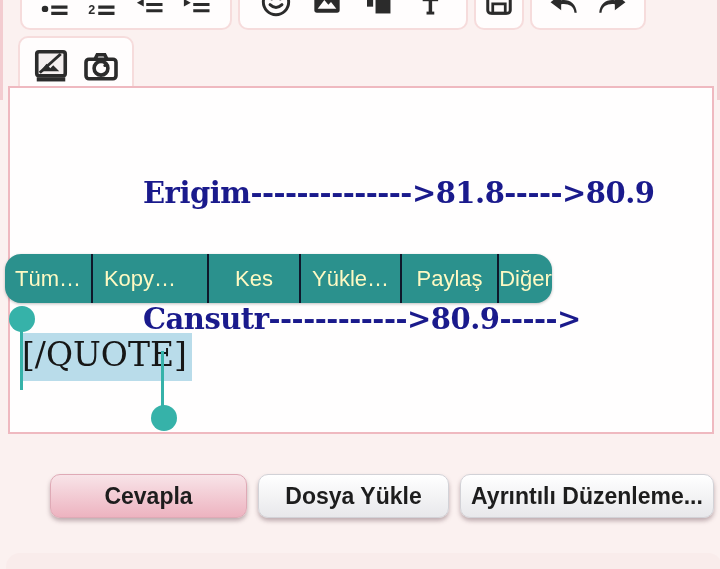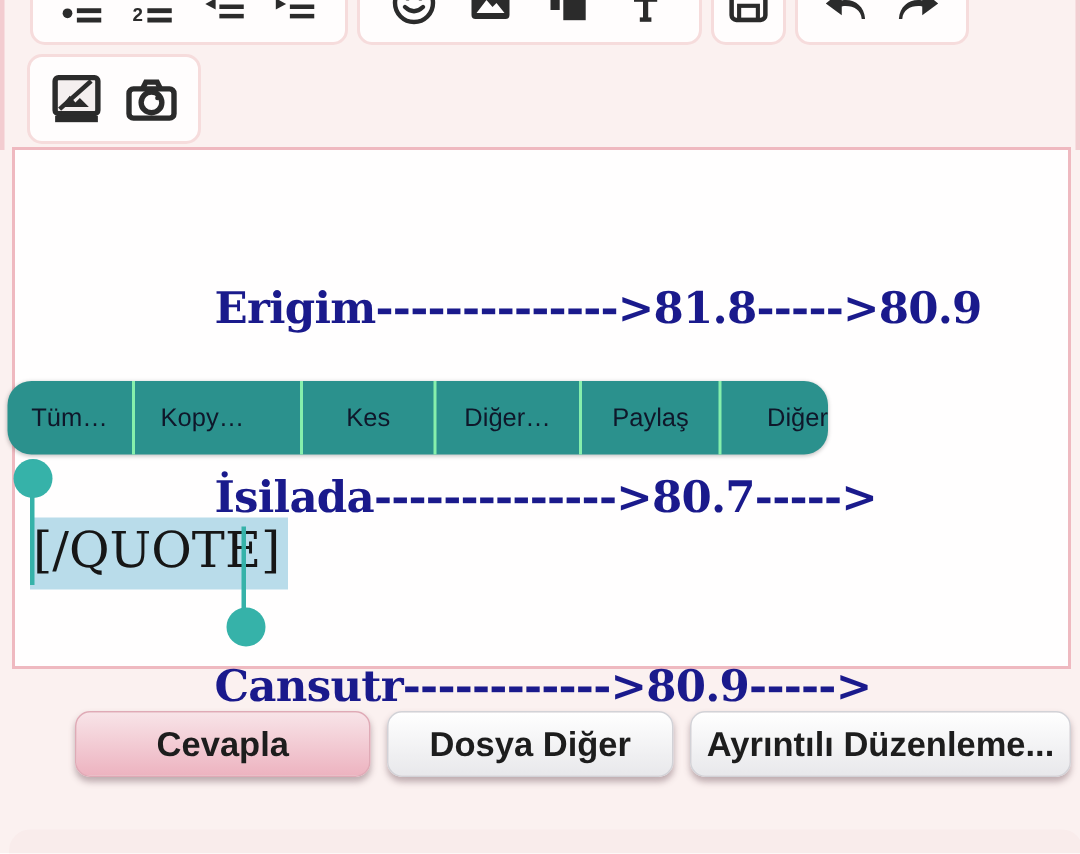--- a/index.html
+++ b/index.html
@@ -16,21 +16,21 @@
     display:flex; align-items:center; justify-content:space-evenly;
   }
   .tgroup svg, .agroup svg{display:block; color:#2b2b2b;}
   .agroup{
     position:absolute; left:18px; top:36px; width:112px; height:56px;
     background:#fffdfd; border:2px solid #f6dcdc; border-radius:10px;
     display:flex; align-items:center; justify-content:space-evenly;
   }
   
   .textarea{
-    position:absolute; left:8px; top:98px; width:702px; height:344px;
+    position:absolute; left:8px; top:86px; width:702px; height:344px;
     background:#fffefe; border:2px solid #efb9c0; z-index:1;
   }
   .quote-lines{
     position:absolute; left:133px; top:0; white-space:pre;
     font-family:"DejaVu Serif","Liberation Serif",serif; font-weight:bold;
     font-size:29px; line-height:42px; color:#1a1a8c; letter-spacing:-0.5px;
   }
   .qline{height:42px;}
   .selected-line{
     position:absolute; left:10px; top:247px;
@@ -43,29 +43,29 @@
   .sel-handle{position:absolute; width:26px; height:26px; border-radius:50%;
     background:#36b2a9; z-index:3;}
   
   .popup{
     position:absolute; left:5px; top:254px; width:547px; height:49px;
     background:#2b918d; border-radius:16px; display:flex; z-index:5;
     box-shadow:0 1px 3px rgba(0,0,0,.25);
   }
   .popup .item{
     display:flex; align-items:center; justify-content:center;
-    color:#0f172a; font-size:17px;
-  }
-  .popup .item + .item{border-left:2px solid #86efac;}
+    color:#fef9c3; font-size:22px;
+  }
+  .popup .item + .item{border-left:2px solid #0f172a;}
   .popup .item:nth-child(1){width:86px;}
   .popup .item:nth-child(2){width:94px;}
   .popup .item:nth-child(3){width:90px;margin-left:20px;}
   .popup .item:nth-child(4){width:99px;}
   .popup .item:nth-child(5){width:95px;text-align:center;}
-  .popup .item:nth-child(6){flex:1;padding-left:30px;}
+  .popup .item:nth-child(6){flex:1;}
   
   .btn{
     position:absolute; top:474px; height:44px; border-radius:10px;
     display:flex; align-items:center; justify-content:center;
     font-size:23px; color:#1d1d1d;
     box-shadow:0 3px 4px rgba(120,90,100,.45);
     font-weight:bold;
   }
   .btn-pink{background:linear-gradient(#f8e4e8,#edb3c0); border:1px solid #dfaab6;}
   .btn-gray{background:linear-gradient(#ffffff,#e8e8eb); border:1px solid #d2d2d7;}
@@ -197,43 +197,42 @@
         <path d="M8 7.5 L9.5 4.5 L14.5 4.5 L16 7.5"></path>
         <circle cx="12" cy="13.5" r="4.6"></circle>
         <circle cx="14.6" cy="11.6" r="1" fill="currentColor" stroke="none"></circle>
       </svg>
     </span>
   </div>
 
   <div class="textarea">
     <div class="quote-lines">
       <div class="qline">Erigim--------------&gt;81.8-----&gt;80.9</div>
-      <div class="qline">İsilada--------------&gt;80.7-----&gt;</div>
       <div class="qline">Cansutr------------&gt;80.9-----&gt;</div>
       
       
     </div>
     <div class="selected-line">
       <span class="hl">[/QUOTE]</span>
     </div>
   </div>
 
   <div class="sel-caret" style="left:20px; top:328px; height:62px;"></div>
   <div class="sel-handle" style="left:9px; top:306px;"></div>
   <div class="sel-caret" style="left:161px; top:351px; height:57px;"></div>
   <div class="sel-handle" style="left:151px; top:405px;"></div>
 
   <div class="popup">
     <div class="item">Tüm…</div>
     <div class="item">Kopy…</div>
     <div class="item">Kes</div>
-    <div class="item">Diğer…</div>
+    <div class="item">Yükle…</div>
     <div class="item">Paylaş</div>
     <div class="item">Diğer</div>
   </div>
 
   <button class="btn btn-pink" id="btn-reply">Cevapla</button>
-  <button class="btn btn-gray" id="btn-upload">Dosya Diğer</button>
+  <button class="btn btn-gray" id="btn-upload">Dosya Yükle</button>
   <button class="btn btn-gray" id="btn-advanced">Ayrıntılı Düzenleme...</button>
 
   <div class="bottom-strip"></div>
 
 </div>
 
 </body></html>

